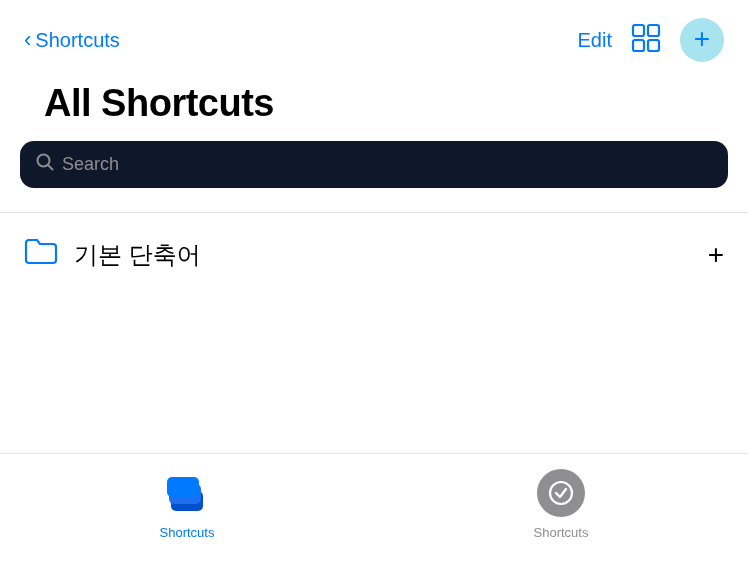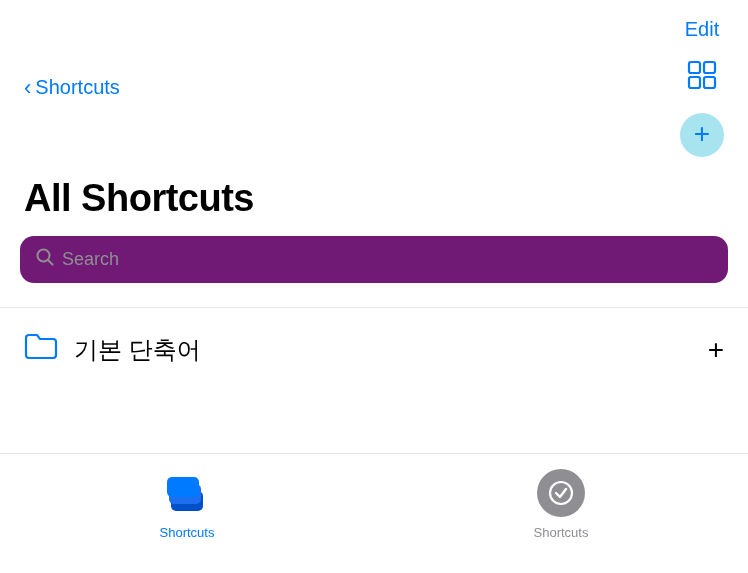--- a/index.html
+++ b/index.html
@@ -46,21 +46,20 @@
 
     .nav-back-label {
       font-size: 20px;
       color: #007AFF;
     }
 
     .nav-right {
       display: flex;
       align-items: center;
       gap: 18px;
-      flex-direction: column;
     }
 
     .nav-edit {
       font-size: 20px;
       color: #007AFF;
       cursor: pointer;
     }
 
     .nav-grid-icon {
       cursor: pointer;
@@ -94,29 +93,30 @@
     
     .page-title-area {
       padding: 10px 24px 16px 24px;
     }
 
     .page-title {
       font-size: 38px;
       font-weight: 800;
       color: #000000;
       letter-spacing: -0.5px;
+      margin-left: 20px;
     }
 
     
     .search-area {
       padding: 0 20px 16px 20px;
     }
 
     .search-bar {
-      background: #701a75;
+      background: #0f172a;
       border-radius: 14px;
       display: flex;
       align-items: center;
       padding: 12px 16px;
       gap: 8px;
     }
 
     .search-icon-wrap {
       color: #8e8e93;
       font-size: 18px;

